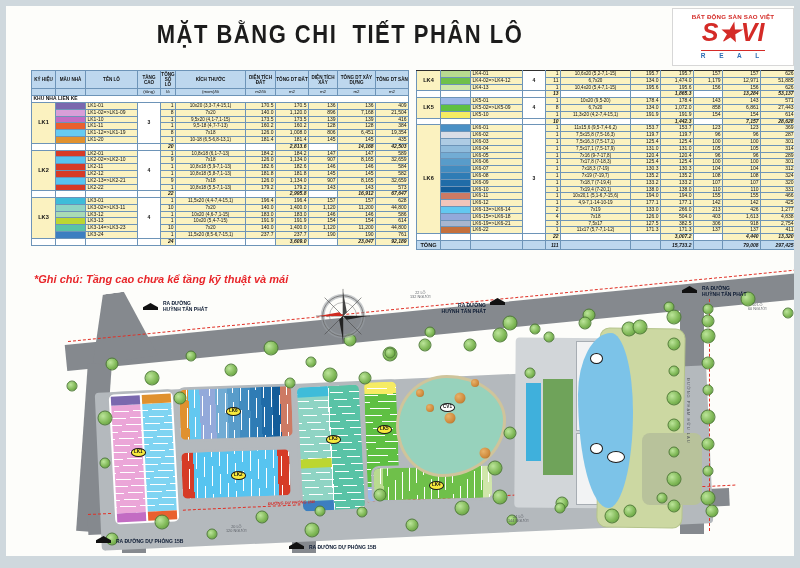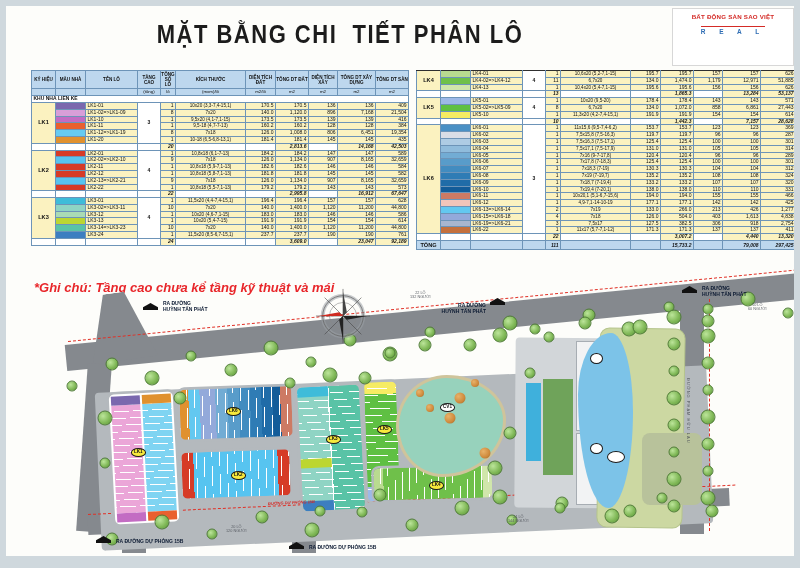--- a/index.html
+++ b/index.html
@@ -28,21 +28,21 @@
   td.kich{text-align:center;font-size:4.6px;}
   td.ky{text-align:center;font-weight:bold;font-size:5.6px;background:#fbf2c0;}
   td.tang{text-align:center;background:#fff;font-weight:bold;}
   td.sw{padding:0;}
   tr.section td{background:#fff;font-weight:bold;text-align:left;font-size:5px;}
   tr.subtotal td{background:#fff;}
   tr.subtotal td.b{background:#fbf2c0;font-weight:bold;font-style:italic;}
   tr.gstart td{border-top:1.6px solid #2f2f2f;}
   tr.total td{background:#bdd7ee;font-weight:bold;font-style:italic;height:8px;line-height:8px;}
   tr.total td.lbl{font-style:normal;text-align:center;font-size:5.6px;}
-  #note{position:absolute;left:34px;top:280px;font-size:13px;font-weight:bold;font-style:italic;color:#e8262a;}
+  #note{position:absolute;left:34px;top:273px;font-size:11px;font-weight:bold;font-style:italic;color:#e8262a;}
   
   #map{position:absolute;left:30px;top:283px;width:765px;height:272px;}
   .road{position:absolute;background:#85898e;transform-origin:left center;}
   .plate{position:absolute;background:#b4b9bd;border-radius:4px;}
   .rline{position:absolute;border-top:1.2px dashed #e03127;transform-origin:left center;}
   .rvline{position:absolute;border-left:1.2px dashed #e03127;}
   .blk{position:absolute;border-radius:5px;overflow:hidden;box-shadow:0 0 0 2.5px #b4b9bd;background:#fff;}
   .cell{position:absolute;}
   .tree{position:absolute;border-radius:50%;transform:translate(-50%,-50%);
     background:radial-gradient(circle at 35% 35%,#bce59a,#7db654 60%,#5c9140);border:0.5px solid #4f7d36;}
@@ -64,20 +64,21 @@
 </style>
 </head>
 <body>
 
 <div id="poster">
 
   <div id="title">MẶT BẰNG CHI  TIẾT PHÂN LÔ</div>
 
   <div id="brand">
     <div class="tag">BẤT ĐỘNG SẢN SAO VIỆT</div>
+    <div class="name">S★VI</div>
     <div class="sub">R E A L</div>
   </div>
 
   <table id="tabL">
     <colgroup>
         <col style="width:24px">
         <col style="width:30px">
         <col style="width:52px">
         <col style="width:23px">
         <col style="width:15px">

